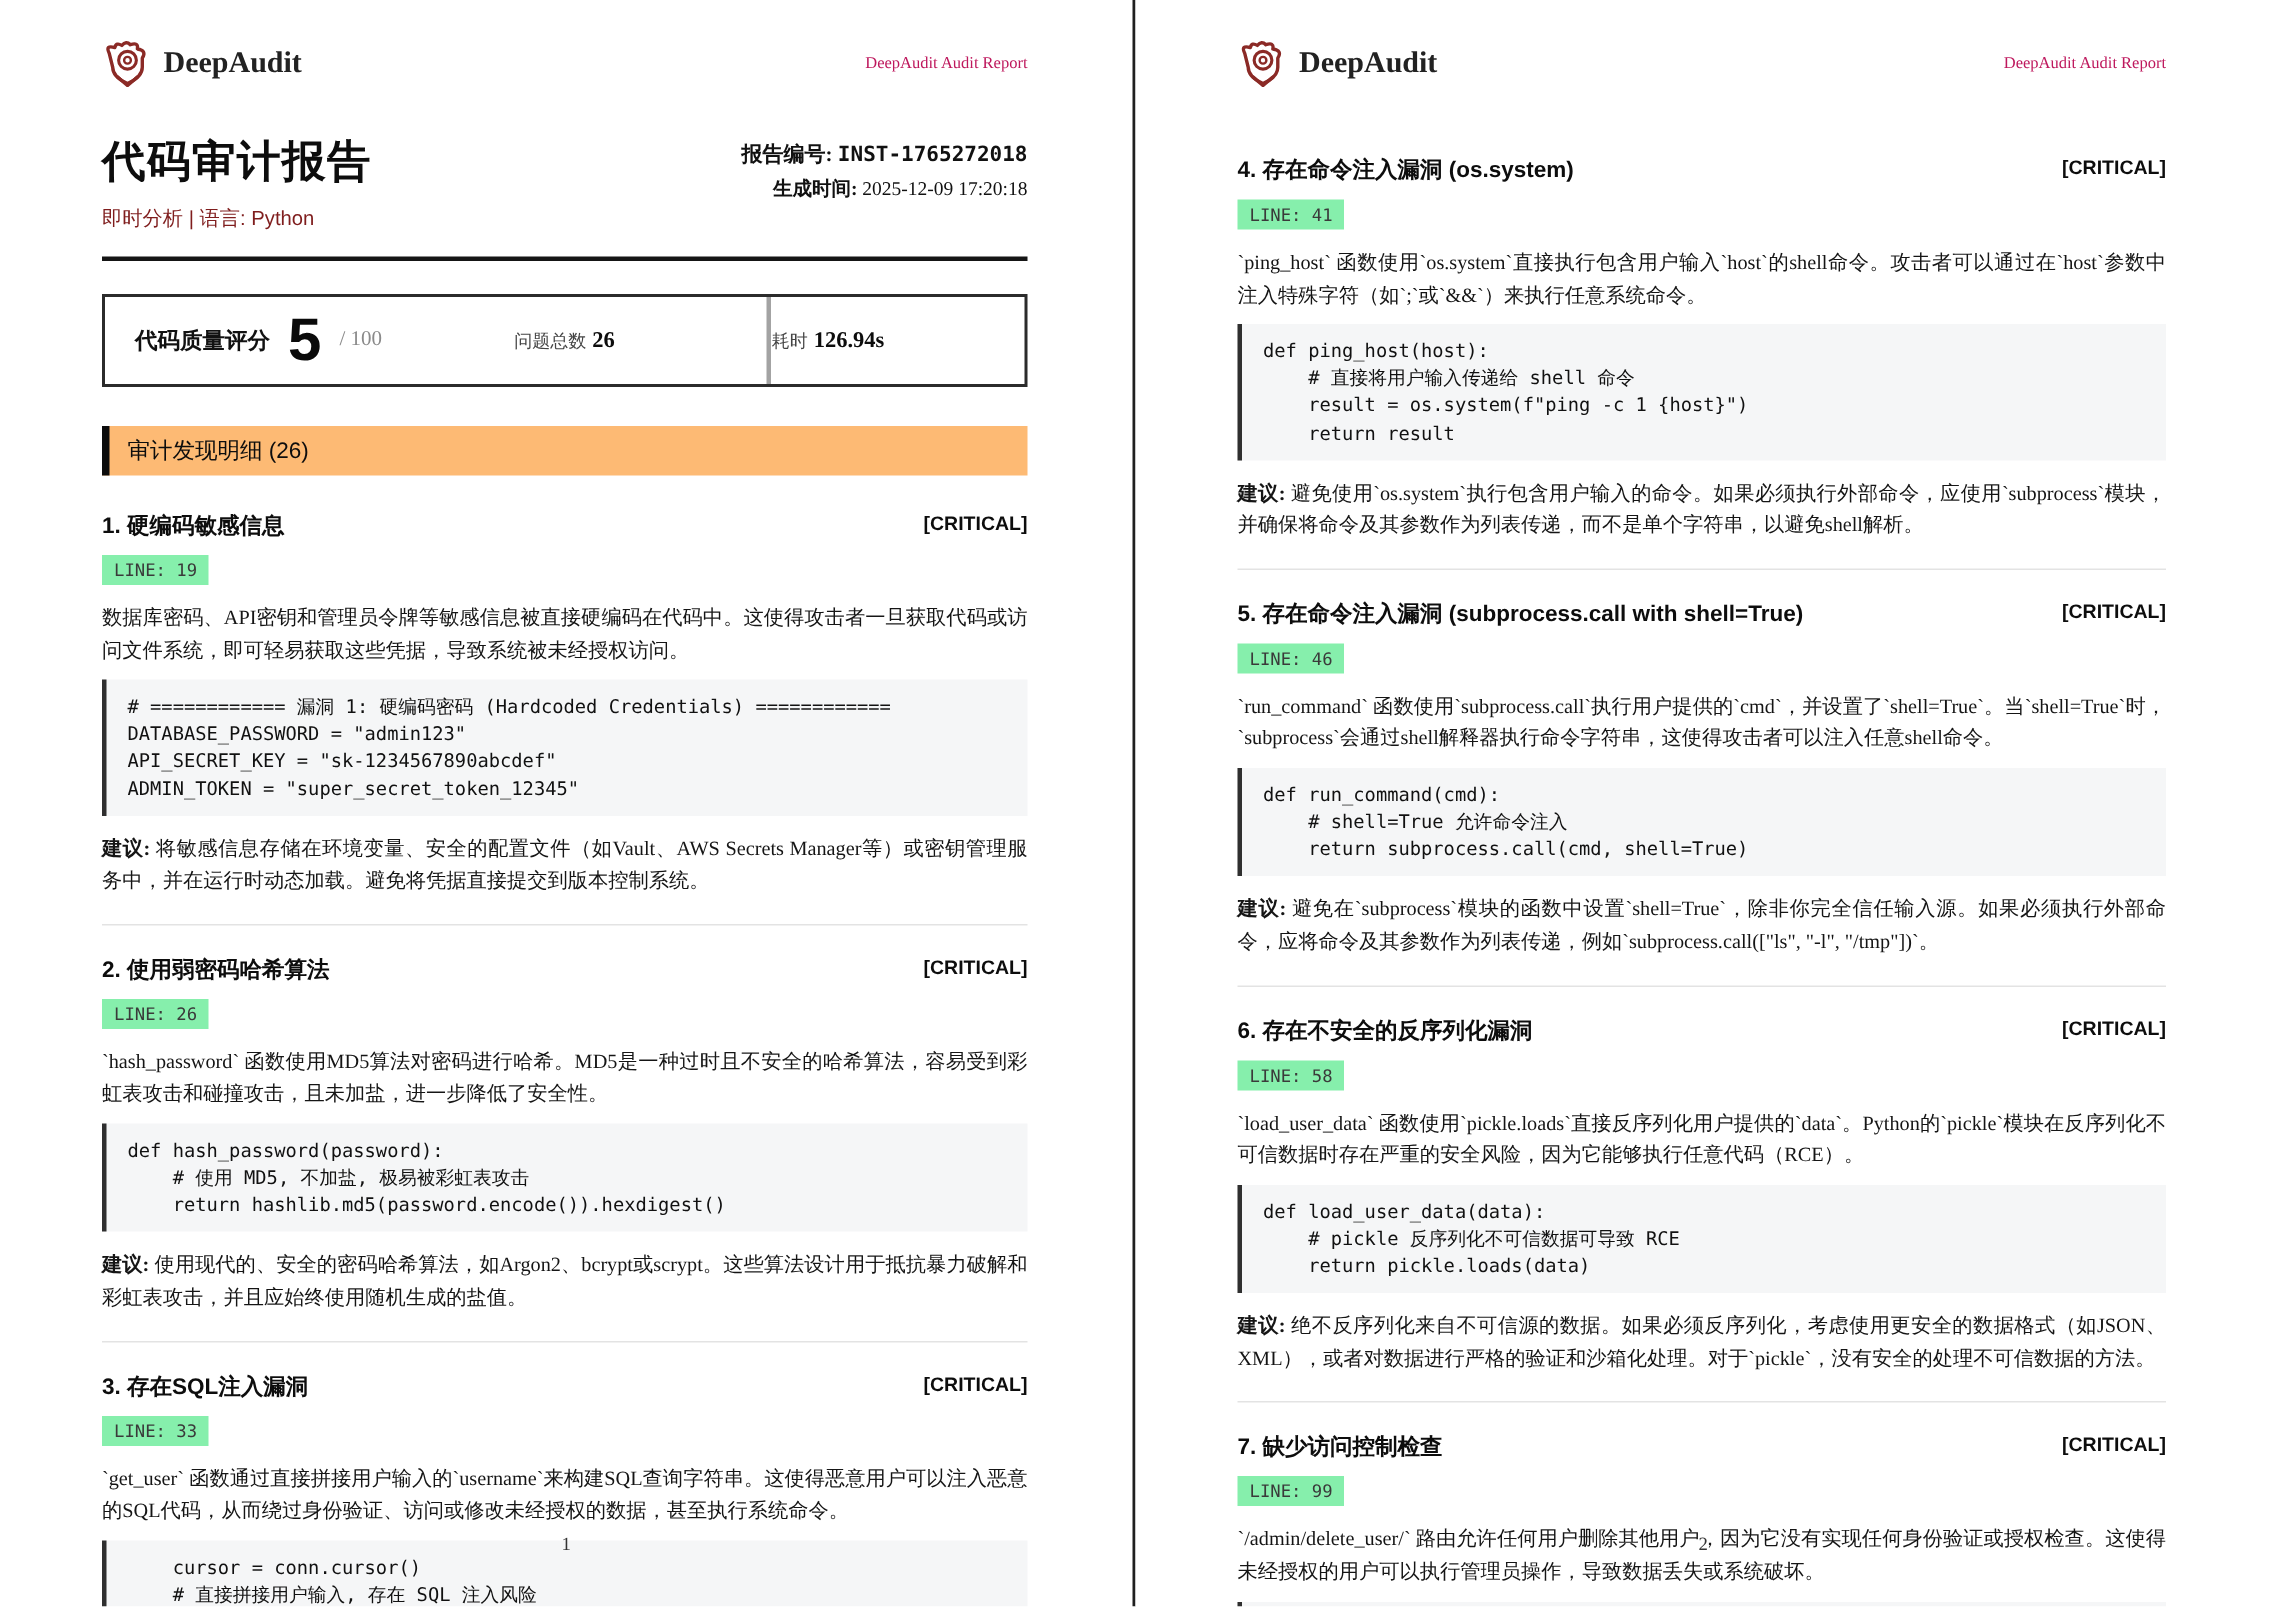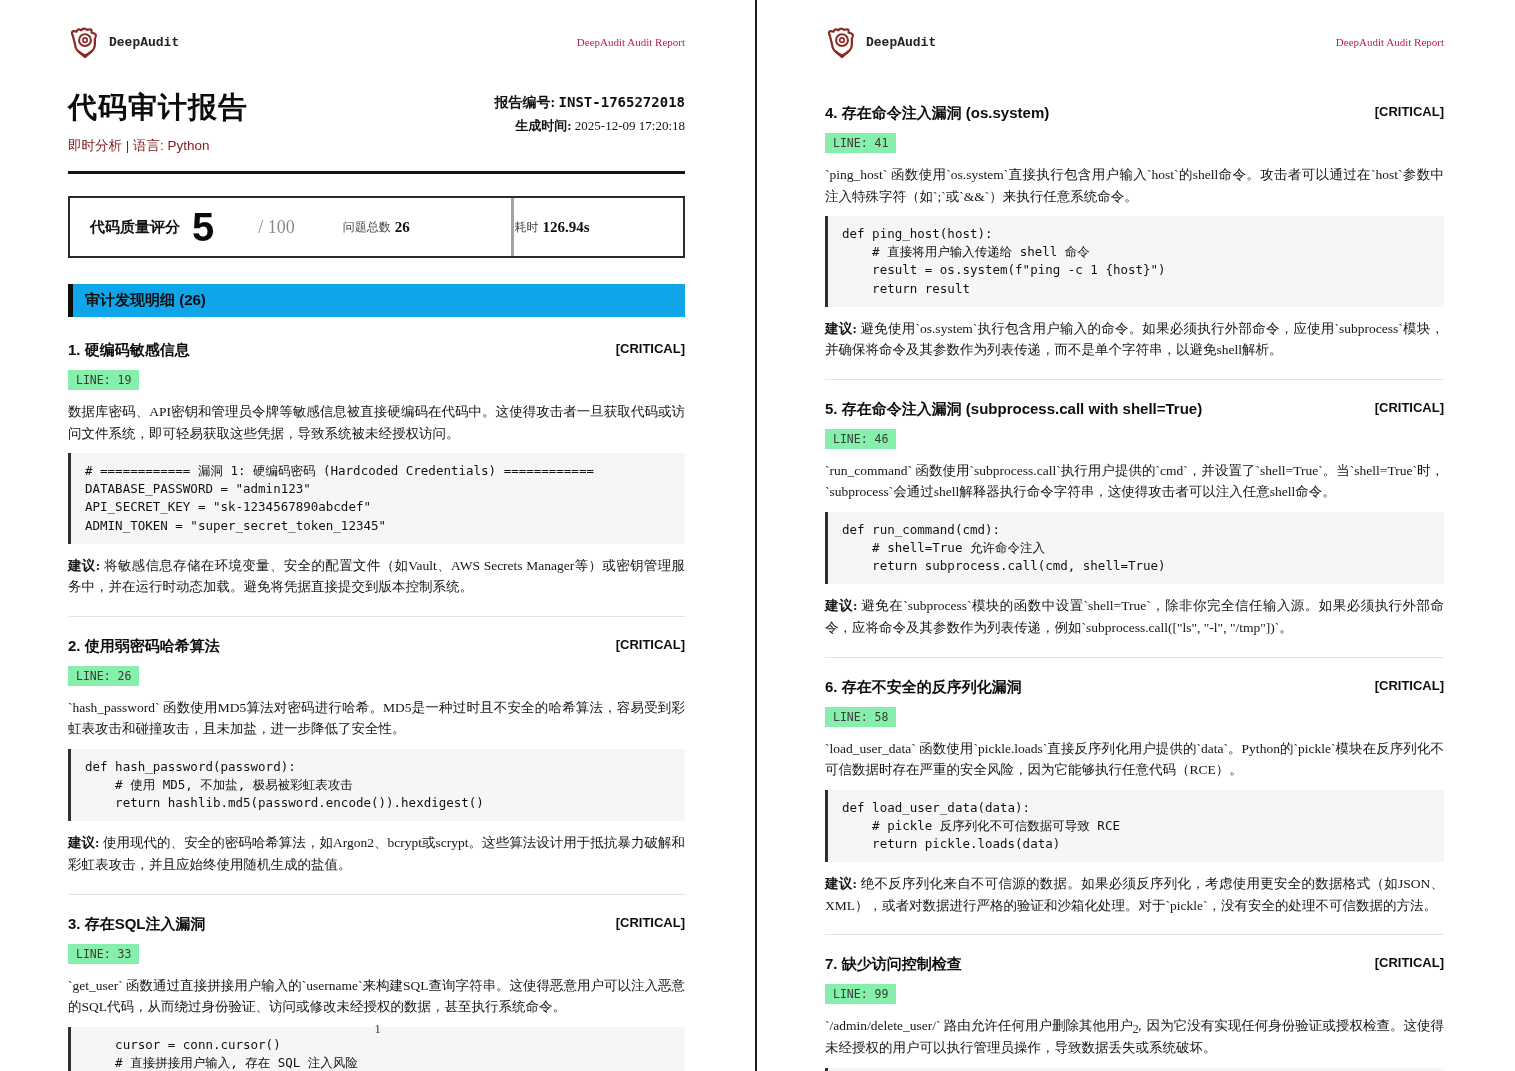--- a/index.html
+++ b/index.html
@@ -6,48 +6,48 @@
   html,body { width:1515px; height:1071px; background:#ffffff; overflow:hidden; }
   body { font-family:"Liberation Serif","DejaVu Serif",serif; color:#1a1a1a; }
 
   .spread { display:flex; width:1515px; height:1071px; }
   .page { width:757px; height:1071px; position:relative; padding:22px 70px 0 68px; overflow:hidden; background:#fff; }
   .page.first { border-right:2px solid #1f1f1f; }
 
   
   .page-header { display:flex; justify-content:space-between; align-items:center; height:40px; }
   .brand { display:flex; align-items:center; gap:7px; }
-  .brand-name { font-family:Liberation Mono, monospace; font-weight:bold; font-size:13px; color:#222; }
+  .brand-name { font-family:Liberation Serif, serif; font-weight:bold; font-size:20px; color:#222; }
   .header-right { font-family:Liberation Serif, serif; font-size:11px; color:#be185d; }
 
   
   .title-row { display:flex; justify-content:space-between; align-items:flex-start; margin-top:26px; }
   .report-title { font-family:"Liberation Sans","DejaVu Sans",sans-serif; font-size:29px; font-weight:bold; color:#0d0d0d; letter-spacing:1px; }
   .report-subtitle { font-family:"Liberation Sans","DejaVu Sans",sans-serif; font-size:13.5px; color:#7f1d1d; margin-top:9px; }
   .report-meta { text-align:right; padding-top:6px; }
   .meta-line1 { font-size:14px; font-weight:bold; color:#111; }
   .meta-line1 .mono { font-family:"DejaVu Sans Mono","Liberation Mono",monospace; font-size:14px; }
   .meta-line2 { font-size:13px; color:#111; margin-top:5px; }
   .meta-line2 .label { font-weight:bold; }
   .title-rule { border:none; border-top:3px solid #151515; margin-top:16px; }
 
   
   .score-box { border:2px solid #2b2b2b; display:flex; align-items:stretch; margin-top:22px; height:62px; }
   .score-main { flex:1.5; display:flex; align-items:center; padding-left:20px; gap:12px;text-align:center; }
   .score-label { font-size:15px; font-weight:bold; color:#111; }
   .score-value { font-family:"Liberation Sans","DejaVu Sans",sans-serif; font-size:40px; font-weight:bold; color:#0a0a0a; line-height:1; }
-  .score-total { font-size:18px; color:#8a8a8a;margin-left:32px; }
+  .score-total { font-size:14px; color:#8a8a8a; }
   .score-cell { flex:1; display:flex; flex-direction:row; align-items:center; justify-content:flex-start; gap:4px; }
   .score-cell.sep { border-left:3px solid #a3a3a3; }
   .cell-label { font-size:12px; color:#444; }
   .cell-value { font-size:15px; font-weight:bold; color:#0d0d0d; }
 
   
-  .section-bar { margin-top:26px; background:#0ea5e9; border-left:5px solid #0c0c0c; padding:7px 12px;
-                 font-family:"Liberation Sans","DejaVu Sans",sans-serif; font-size:15px; font-weight:bold; color:#0d0d0d; }
+  .section-bar { margin-top:26px; background:#fdba74; border-left:5px solid #0c0c0c; padding:7px 12px;
+                 font-family:"Liberation Sans","DejaVu Sans",sans-serif; font-size:15px; font-weight:normal; color:#0d0d0d; }
 
   
   .findings { margin-top:4px; }
   .finding { padding-top:20px; border-bottom:1px solid #e3e3e3; padding-bottom:4px; }
   .finding.no-sep { border-bottom:none; }
   .finding-head { display:flex; justify-content:space-between; align-items:flex-start; }
   .finding-title { font-family:"Liberation Sans","DejaVu Sans",sans-serif; font-size:15px; font-weight:bold; color:#0d0d0d; }
   .finding-sev { font-family:"Liberation Sans","DejaVu Sans",sans-serif; font-size:13px; font-weight:bold; color:#0d0d0d; }
   .line-badge { display:inline-block; margin-top:10px; font-family:"DejaVu Sans Mono","Liberation Mono",monospace;
                 font-size:11.5px; color:#3a3a3a; background:#86efac; padding:3px 8px; }

